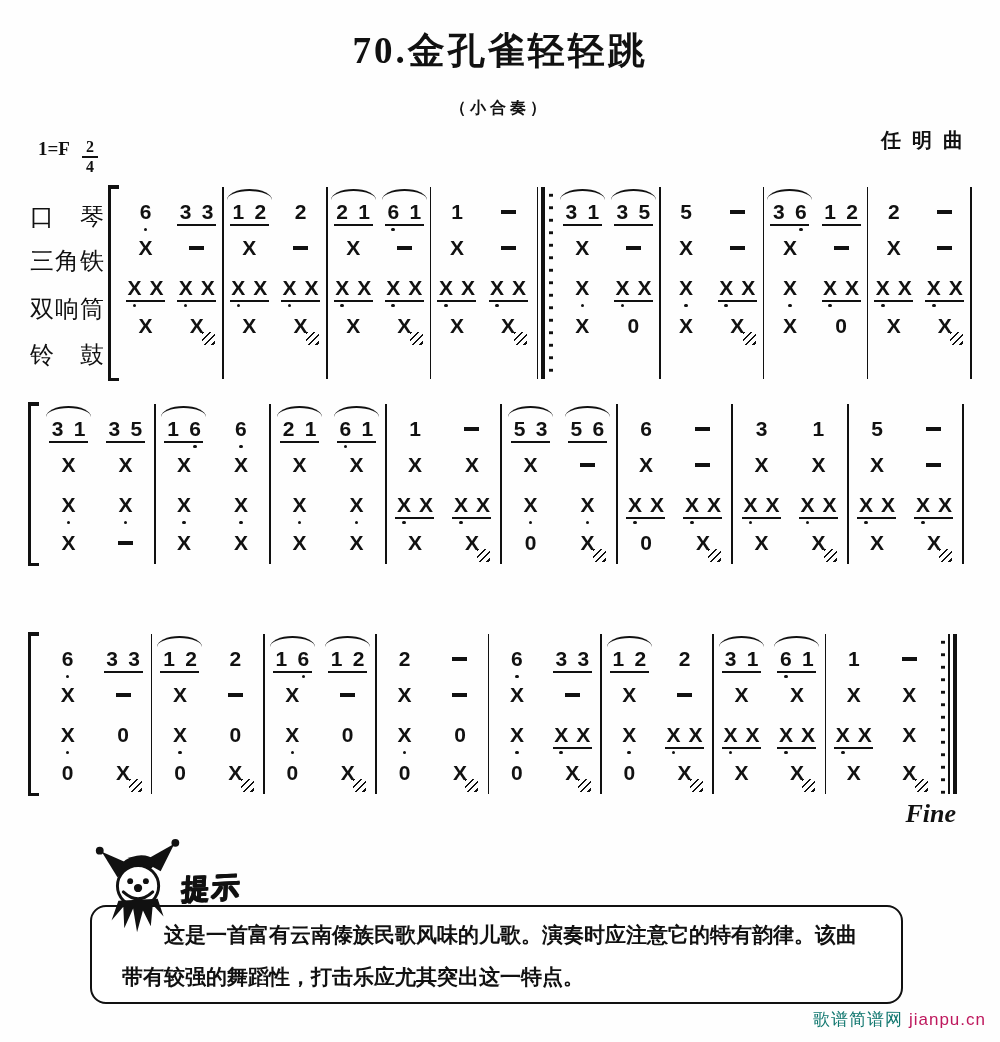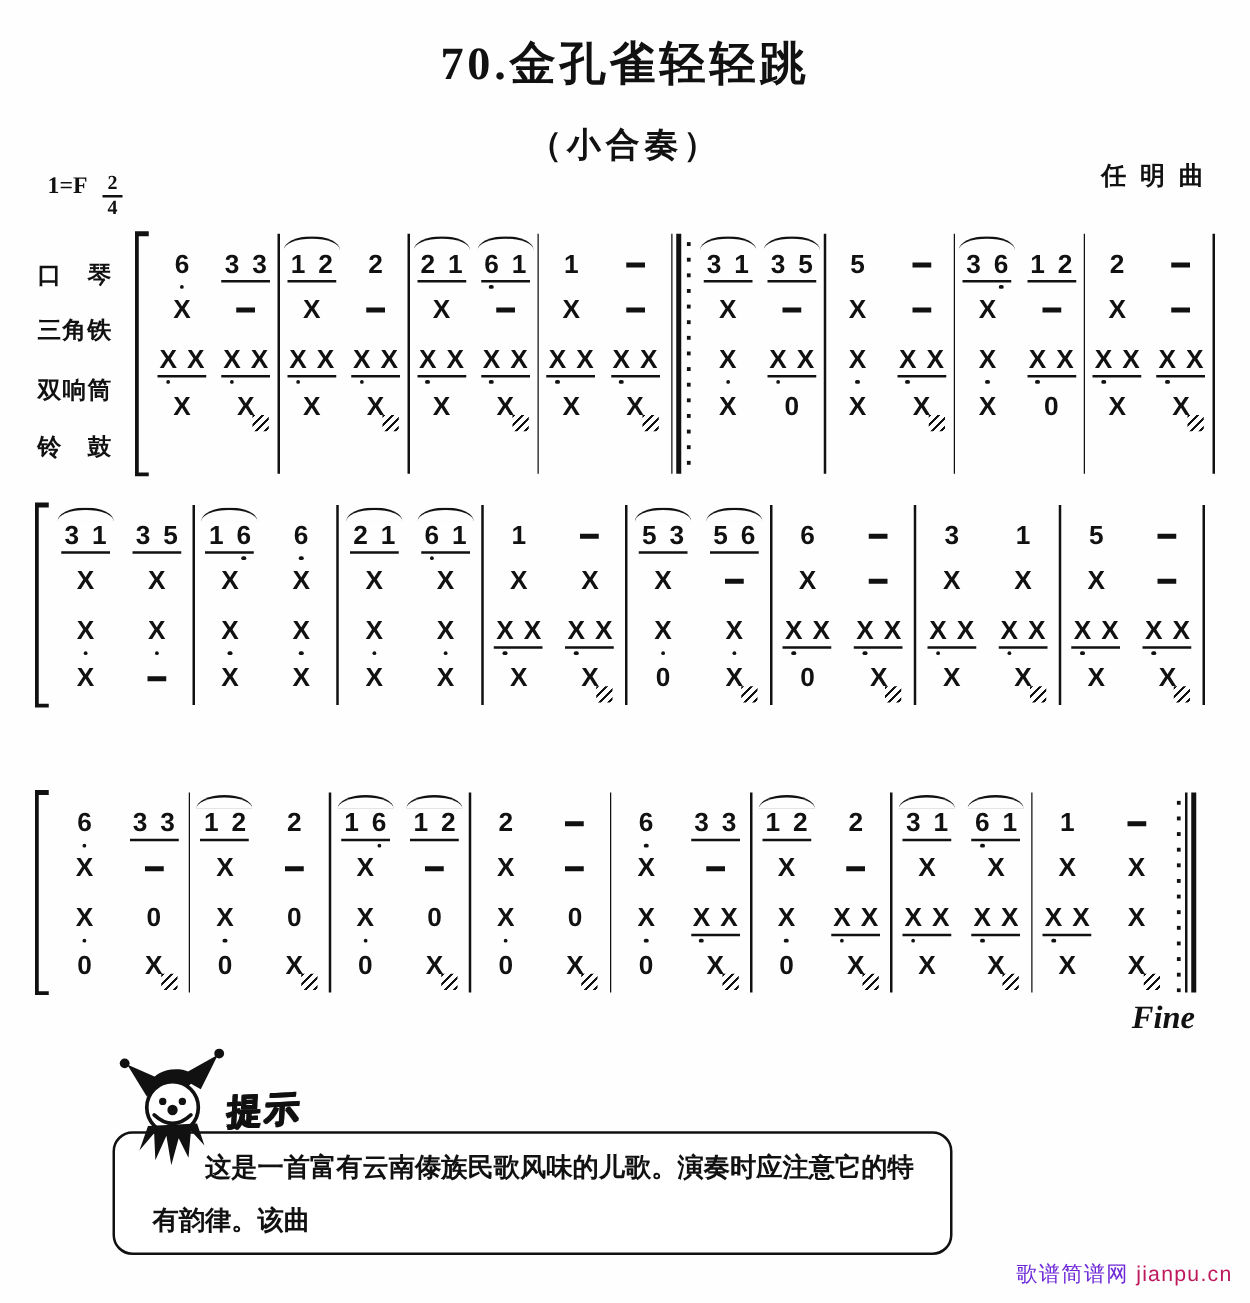--- a/index.html
+++ b/index.html
@@ -1,36 +1,36 @@
 <!DOCTYPE html>
 <html><head>
 <meta charset="utf-8">
 <style>
   html,body{margin:0;padding:0;}
   body{width:1000px;height:1042px;background:#fefefe;position:relative;overflow:hidden;
        font-family:"Liberation Sans",sans-serif;color:#111;}
   .title{position:absolute;top:26px;left:0;right:0;text-align:center;
          font-family:"Liberation Serif",serif;font-weight:700;font-size:37px;letter-spacing:3px;}
   .subtitle{position:absolute;top:98px;left:0;right:0;text-align:center;
-            font-family:"Liberation Serif",serif;font-weight:600;font-size:27px;letter-spacing:4px;}
+            font-family:"Liberation Serif",serif;font-weight:600;font-size:16px;letter-spacing:4px;}
   .keysig{position:absolute;left:38px;top:138px;display:flex;
           font-family:"Liberation Serif",serif;font-weight:700;font-size:19px;}
   .frac{margin-left:12px;display:flex;flex-direction:column;align-items:center;
         font-size:16px;line-height:17px;font-weight:700;}
   .frac .ft{border-bottom:2px solid #111;padding:0 4px 1px;}
   .composer{position:absolute;right:34px;top:127px;font-family:"Liberation Serif",serif;
             font-weight:600;font-size:20px;letter-spacing:3px;}
   
   .system{position:absolute;display:flex;align-items:stretch;}
   .sys0{top:187px;left:30px;right:28px;}
   .sys1{top:404px;left:28px;right:36px;}
   .sys2{top:634px;left:28px;right:40px;}
   .labels{display:flex;flex-direction:column;width:76px;margin-right:2px;}
-  .label{display:flex;align-items:flex-end;padding-bottom:8px;font-size:19px;
-         font-family:"Liberation Serif",serif;font-weight:700;letter-spacing:1px;}
+  .label{display:flex;align-items:flex-end;padding-bottom:8px;font-size:24px;
+         font-family:"Liberation Serif",serif;font-weight:400;letter-spacing:1px;}
   .vr0{height:46px;}.vr1{height:36px;}.vr2{height:40px;}.vr3{height:38px;}
   .bracket{width:6px;border-left:3.5px solid #111;position:relative;margin-right:3px;}
   .bracket::before,.bracket::after{content:"";position:absolute;left:-3.5px;width:11px;height:3.5px;background:#111;}
   .bracket::before{top:-2px;}.bracket::after{bottom:-2px;}
   .measure{flex:1;display:flex;flex-direction:column;}
   .vrow{display:flex;}
   .beat{flex:1;display:flex;justify-content:center;align-items:flex-end;}
   .bg{display:flex;flex-direction:column;align-items:center;}
   .slur{align-self:stretch;height:9px;border-top:2.2px solid #111;
         border-radius:100% 100% 0 0 / 200% 200% 0 0;margin:0 -3px 1px;}
@@ -47,31 +47,31 @@
   .bar{width:1.6px;background:#111;}
   .rep{display:flex;align-items:stretch;margin:0 3px;}
   .rep > div + div{margin-left:2.5px;}
   .rep .thin{width:1.6px;background:#111;}
   .rep .thick{width:4.5px;background:#111;}
   .rep .dcol{width:6px;background-image:radial-gradient(circle 1.9px at center,#111 96%,transparent 100%);
              background-size:6px 12.5px;background-repeat:repeat-y;background-position:center 2px;}
   .fine{position:absolute;top:799px;right:44px;font-family:"Liberation Serif",serif;
         font-style:italic;font-weight:700;font-size:26px;}
   
-  .tipbox{position:absolute;left:90px;top:905px;width:672px;height:99px;
+  .tipbox{position:absolute;left:90px;top:905px;width:813px;height:99px;
           border:2.5px solid #111;border-radius:16px;background:#fff;box-sizing:border-box;}
   .tipline{font-size:21px;font-weight:700;line-height:42px;margin:0 24px 0 30px;
            font-family:"Liberation Sans",sans-serif;}
   .t1{margin-top:7px;text-indent:2em;}
   .clown{position:absolute;left:86px;top:834px;width:108px;height:108px;z-index:3;}
   .tipbadge{position:absolute;left:181px;top:869px;z-index:3;font-size:28px;font-weight:900;
             letter-spacing:2px;transform:rotate(-3deg) skewX(-6deg);
             text-shadow:1.2px 0 #111,0 1.2px #111,1.2px 1.2px #111;}
   .wm{position:absolute;top:1008px;right:14px;font-size:17px;letter-spacing:1px;}
-  .wm .site{color:#6d28d9;}
+  .wm .site{color:#0f766e;}
   .wm .url{color:#be185d;text-decoration:none;margin-left:6px;}
 </style>
 </head>
 <body>
 
 <div class="title">70.金孔雀轻轻跳</div>
 <div class="subtitle">（小合奏）</div>
 
 <div class="keysig">
   <span>1=F</span>
@@ -2578,17 +2578,18 @@
   <circle cx="45" cy="48" r="3" fill="#111"></circle>
   <circle cx="61" cy="48" r="3" fill="#111"></circle>
   <circle cx="53" cy="55" r="4.2" fill="#111"></circle>
   <path d="M38 59 Q53 73 68 59" fill="none" stroke="#111" stroke-width="3" stroke-linecap="round"></path>
   <path d="M33 68 L26 88 L38 74 L39 96 L48 76 L52 100 L58 78 L66 94 L68 72 L79 84 L73 66 Z" fill="#111"></path>
 </svg>
 <div class="tipbadge">提示</div>
 
 <div class="tipbox">
   <div class="tipline t1">这是一首富有云南傣族民歌风味的儿歌。演奏时应注意它的特有韵律。该曲</div>
+  <div class="tipline t2">带有较强的舞蹈性，打击乐应尤其突出这一特点。</div>
 </div>
 
 <div class="wm">
   <span class="site">歌谱简谱网</span><a class="url" href="#">jianpu.cn</a>
 </div>
 
 </body></html>

